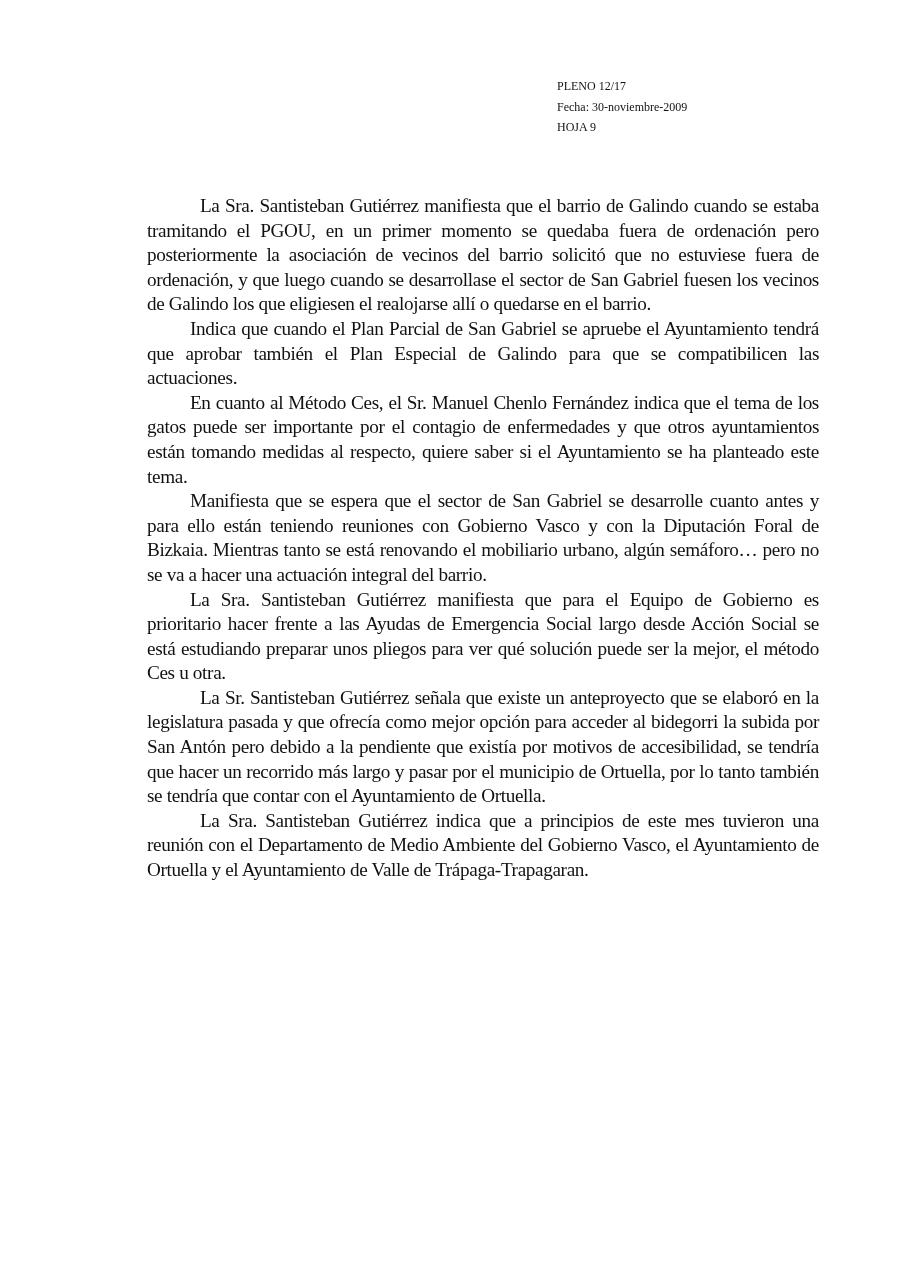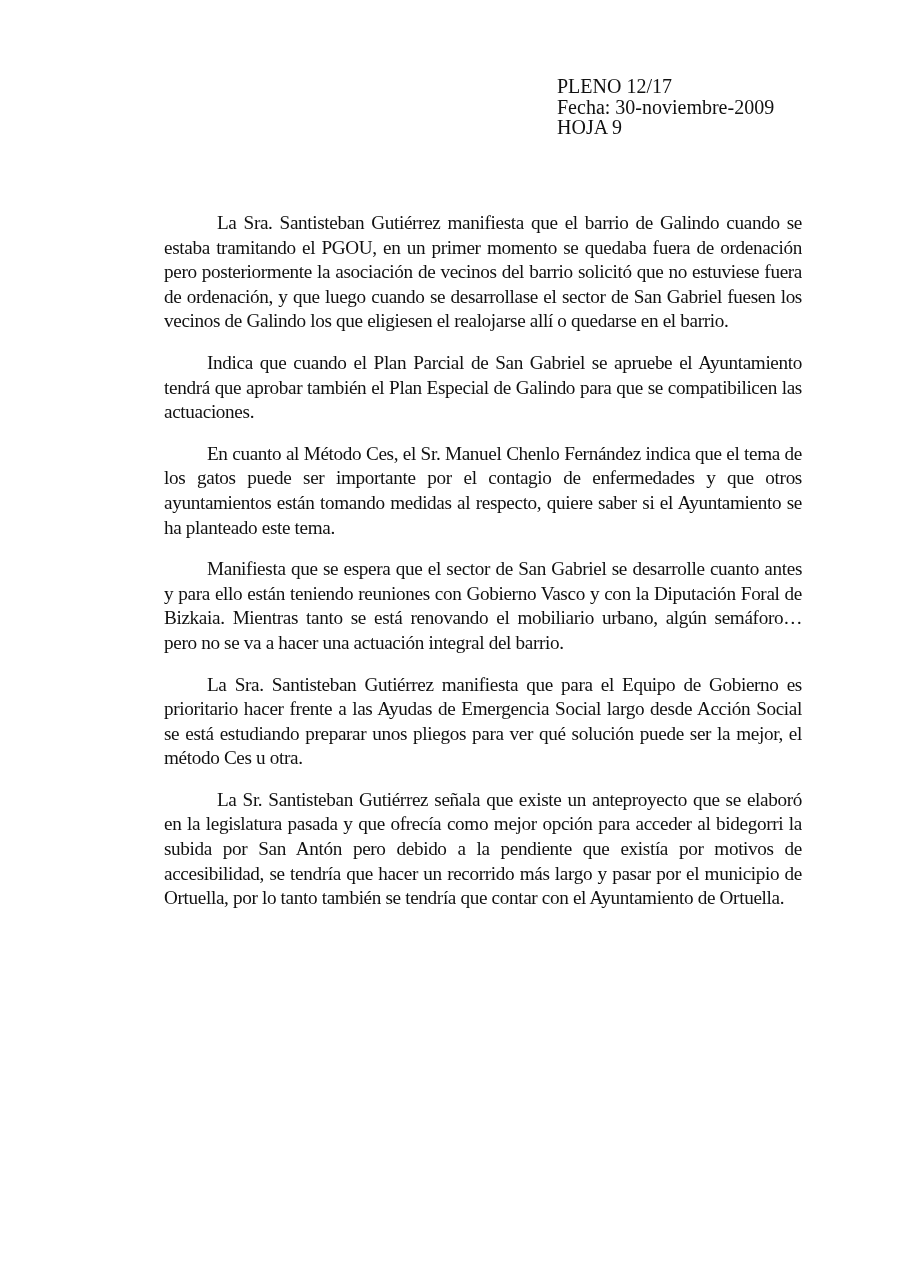--- a/index.html
+++ b/index.html
@@ -12,37 +12,37 @@
     height: 1280px;
     position: relative;
     overflow: hidden;
     font-family: "Liberation Serif", "DejaVu Serif", serif;
     color: #111111;
   }
   .header {
     position: absolute;
     left: 557px;
     top: 76px;
-    font-size: 20px;
+    font-size: 12px;
     line-height: 20.5px;
   }
   .header div { white-space: nowrap; }
   .body-text {
     position: absolute;
     left: 147px;
     top: 194px;
     width: 672px;
     font-size: 19.2px;
     line-height: 24.6px;
     text-align: justify;
     letter-spacing: -0.35px;
     word-spacing: 0px;
   }
   .body-text p {
-    margin: 17px;
+    margin: 0;
     text-indent: 43px;
   }
   .body-text p.wide-indent {
     text-indent: 53px;
   }
 </style>
 </head>
 <body>
 
 <div class="header">
@@ -51,13 +51,14 @@
   <div>HOJA 9</div>
 </div>
 
 <div class="body-text">
   <p class="wide-indent">La Sra. Santisteban Gutiérrez manifiesta que el barrio de Galindo cuando se estaba tramitando el PGOU, en un primer momento se quedaba fuera de ordenación pero posteriormente la asociación de vecinos del barrio solicitó que no estuviese fuera de ordenación, y que luego cuando se desarrollase el sector de San Gabriel fuesen los vecinos de Galindo los que eligiesen el realojarse allí o quedarse en el barrio.</p>
   <p>Indica que cuando el Plan Parcial de San Gabriel se apruebe el Ayuntamiento tendrá que aprobar también el Plan Especial de Galindo para que se compatibilicen las actuaciones.</p>
   <p>En cuanto al Método Ces, el Sr. Manuel Chenlo Fernández indica que el tema de los gatos puede ser importante por el contagio de enfermedades y que otros ayuntamientos están tomando medidas al respecto, quiere saber si el Ayuntamiento se ha planteado este tema.</p>
   <p>Manifiesta que se espera que el sector de San Gabriel se desarrolle cuanto antes y para ello están teniendo reuniones con Gobierno Vasco y con la Diputación Foral de Bizkaia. Mientras tanto se está renovando el mobiliario urbano, algún semáforo… pero  no se va a hacer una actuación integral del barrio.</p>
   <p>La Sra. Santisteban Gutiérrez manifiesta que para el Equipo de Gobierno es prioritario hacer frente a las Ayudas de Emergencia Social largo desde Acción Social se está estudiando preparar unos pliegos para ver qué solución puede ser la mejor, el método Ces u otra.</p>
   <p class="wide-indent">La Sr. Santisteban Gutiérrez señala que existe un anteproyecto que se elaboró en la legislatura pasada y que ofrecía como mejor opción para acceder al bidegorri la subida por San Antón pero debido a la pendiente que existía por motivos de accesibilidad, se tendría que hacer un recorrido más largo y pasar por el municipio de Ortuella, por lo tanto también se tendría que contar con el Ayuntamiento de Ortuella.</p>
+  <p class="wide-indent">La Sra. Santisteban Gutiérrez indica que a principios de este mes tuvieron una reunión con el Departamento de Medio Ambiente del Gobierno Vasco, el Ayuntamiento de  Ortuella y el Ayuntamiento de Valle de Trápaga-Trapagaran.</p>
 </div>
 
 </body></html>

